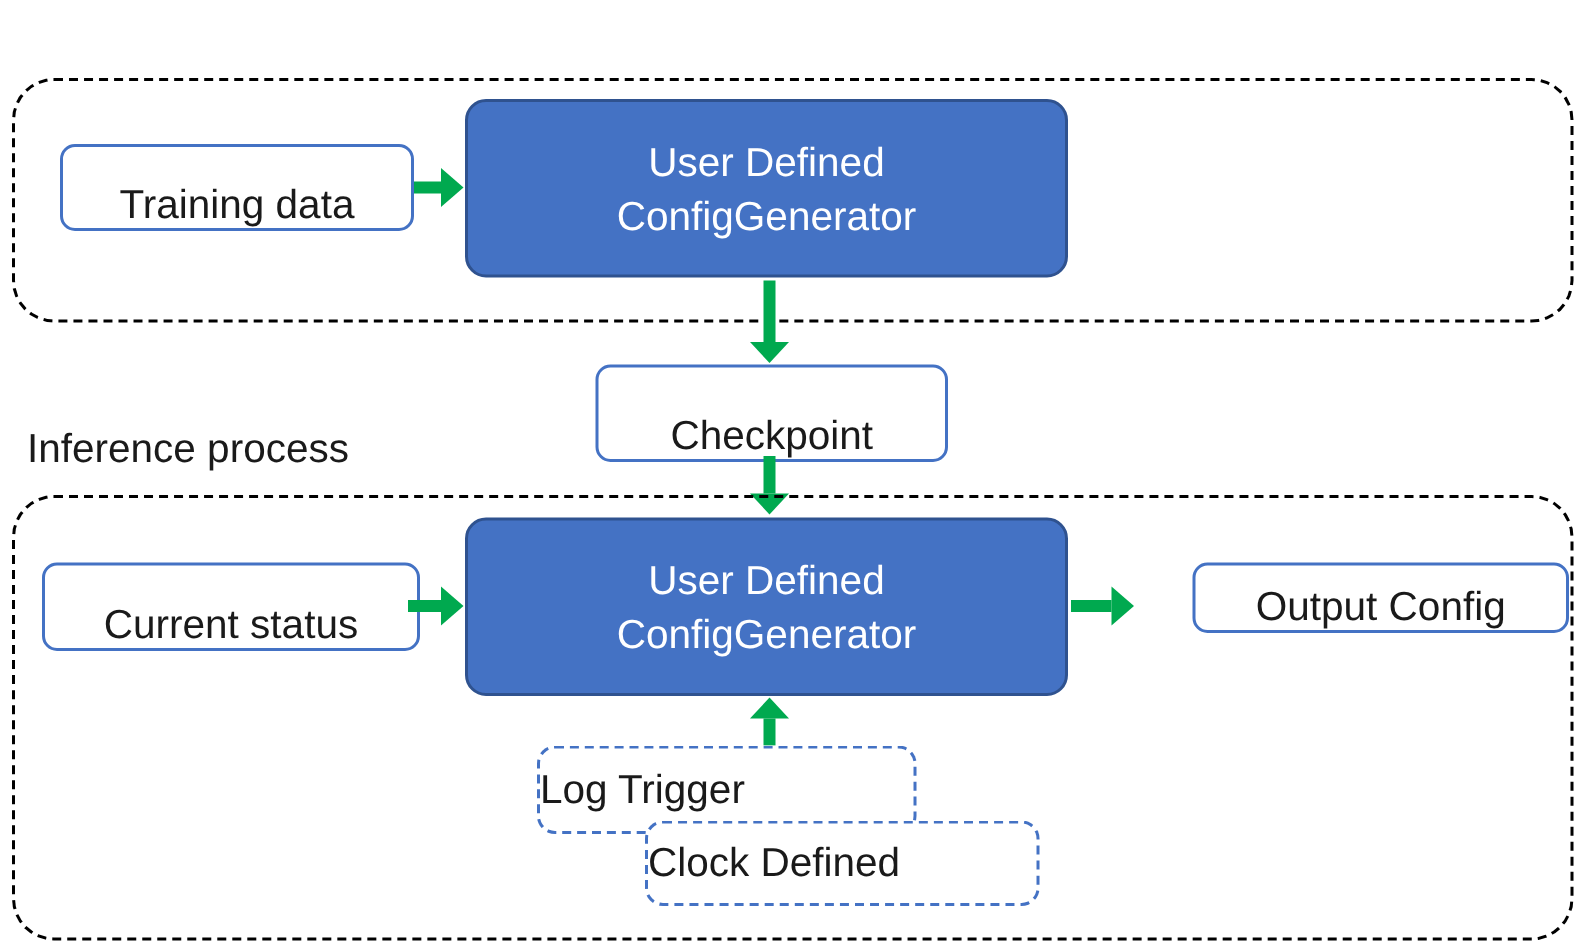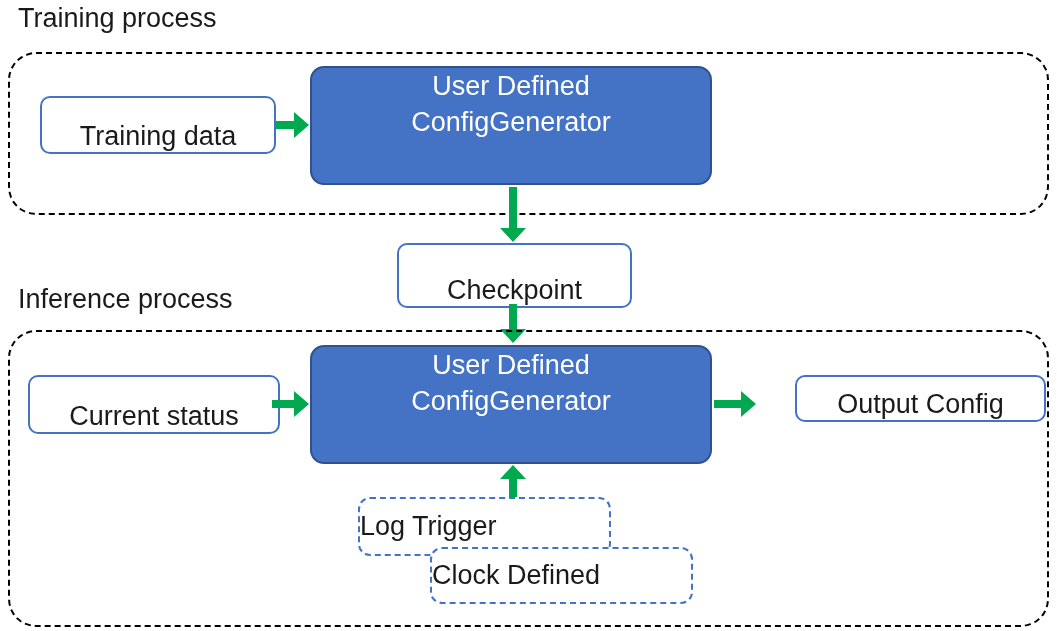--- a/index.html
+++ b/index.html
@@ -45,21 +45,21 @@
     white-space: nowrap;
   }
   .gen-box {
     position: absolute;
     background: var(--gen-fill);
     border: 2px solid var(--gen-border);
     border-radius: 14px;
     display: flex;
     flex-direction: column;
     align-items: center;
-    justify-content: flex-start;
+    justify-content: center;
     color: #ffffff;
     font-size: 27px;
     line-height: 36px;
     text-align: center;
   }
   .trigger-box {
     position: absolute;
     background: #ffffff;
     border: 2.5px dashed var(--box-border);
     border-radius: 12px;
@@ -103,21 +103,20 @@
     border-left: 13px solid transparent;
     border-right: 13px solid transparent;
     border-bottom: 14px solid var(--green);
   }
 </style>
 </head>
 <body>
 
 <div class="canvas">
 
-  <div class="section-label" style="left:18px; top:3px;">Training process</div>
 
   <div class="dashed-region" style="left:8px; top:52px; width:1041px; height:163px;"></div>
 
   <div class="white-box" style="left:40px; top:96px; width:236px; height:58px;">
     <span>Training data</span>
   </div>
 
   <div class="arrow-h" style="left:276px; top:112px;">
     <div class="shaft" style="width:18px;"></div>
     <div class="head"></div>

